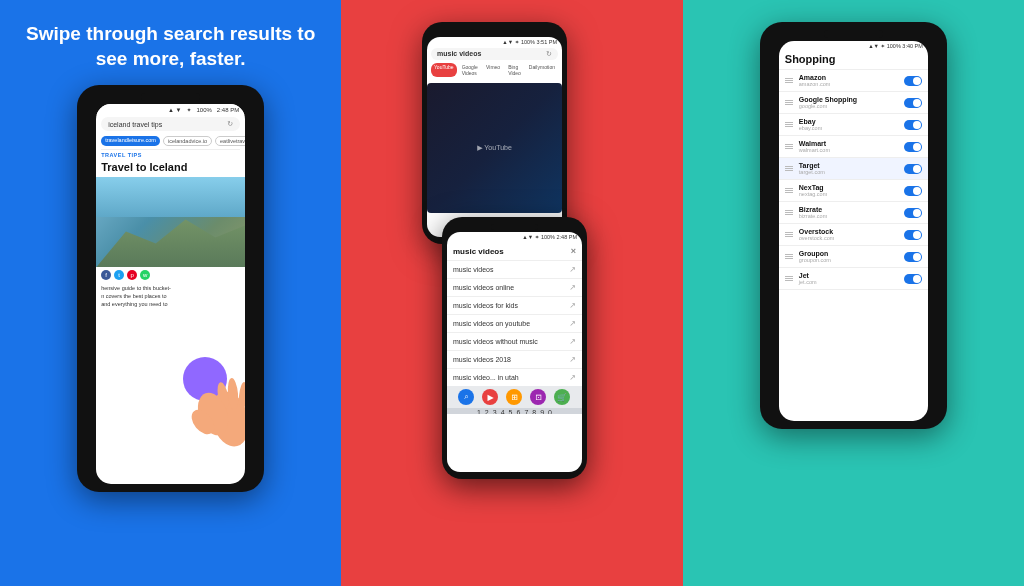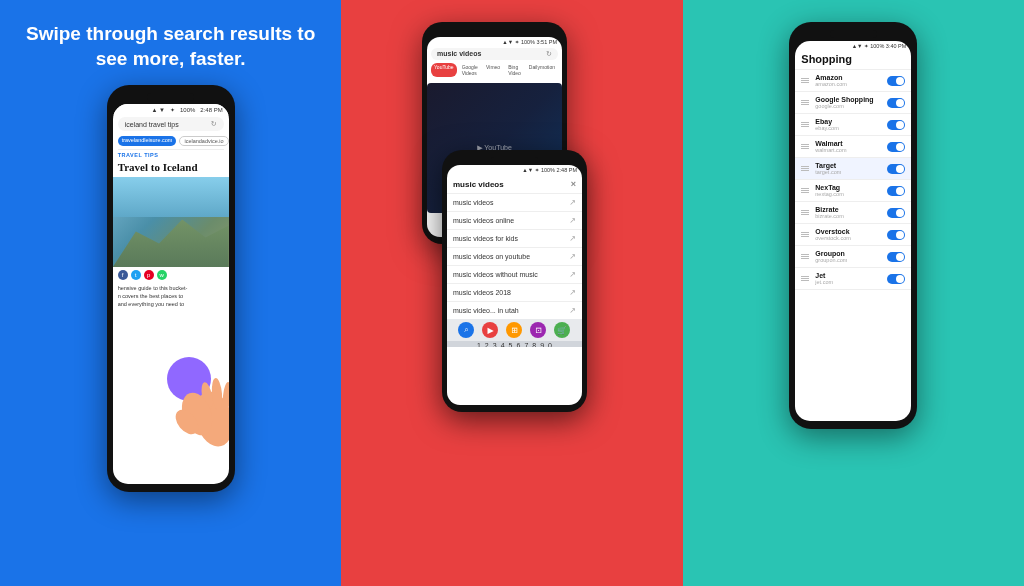--- a/index.html
+++ b/index.html
@@ -29,24 +29,24 @@
       font-size: 19px;
       font-weight: 700;
       text-align: center;
       line-height: 1.3;
       margin-bottom: 14px;
       z-index: 2;
     }
 
     
     .phone {
-      width: 128px;
+      width: 187px;
       background: #111;
       border-radius: 22px;
-      padding: 8px 6px;
+      padding: 8px 19px;
       box-shadow: 0 8px 30px rgba(0,0,0,0.45);
       position: relative;
       z-index: 2;
       flex-shrink: 0;
     }
     .phone-screen {
       background: #fff;
       border-radius: 15px;
       overflow: hidden;
       width: 100%;
@@ -123,21 +123,20 @@
       font-size: 5.5px;
       color: #1a73e8;
       font-weight: 700;
       letter-spacing: 0.5px;
     }
     .travel-headline {
       padding: 1px 5px 4px;
       font-size: 11px;
       font-weight: 700;
       color: #111;
-      font-family: Liberation Serif, serif;
     }
     .travel-image {
       width: 100%;
       height: 90px;
       background: linear-gradient(135deg, #7bb8d4 0%, #4a8fa8 40%, #6b8c6b 70%, #8a9a6a 100%);
       position: relative;
       overflow: hidden;
     }
     .travel-image-mountain {
       position: absolute;
@@ -175,21 +174,21 @@
       right: -20px;
       width: 90px;
       height: 110px;
       z-index: 5;
     }
 
     
     .phones-container {
       position: relative;
       width: 200px;
-      height: 390px;
+      height: 457px;
       flex-shrink: 0;
     }
     .phone-back {
       position: absolute;
       top: 0;
       left: 10px;
       width: 145px;
       background: #111;
       border-radius: 20px;
       padding: 7px 5px;

